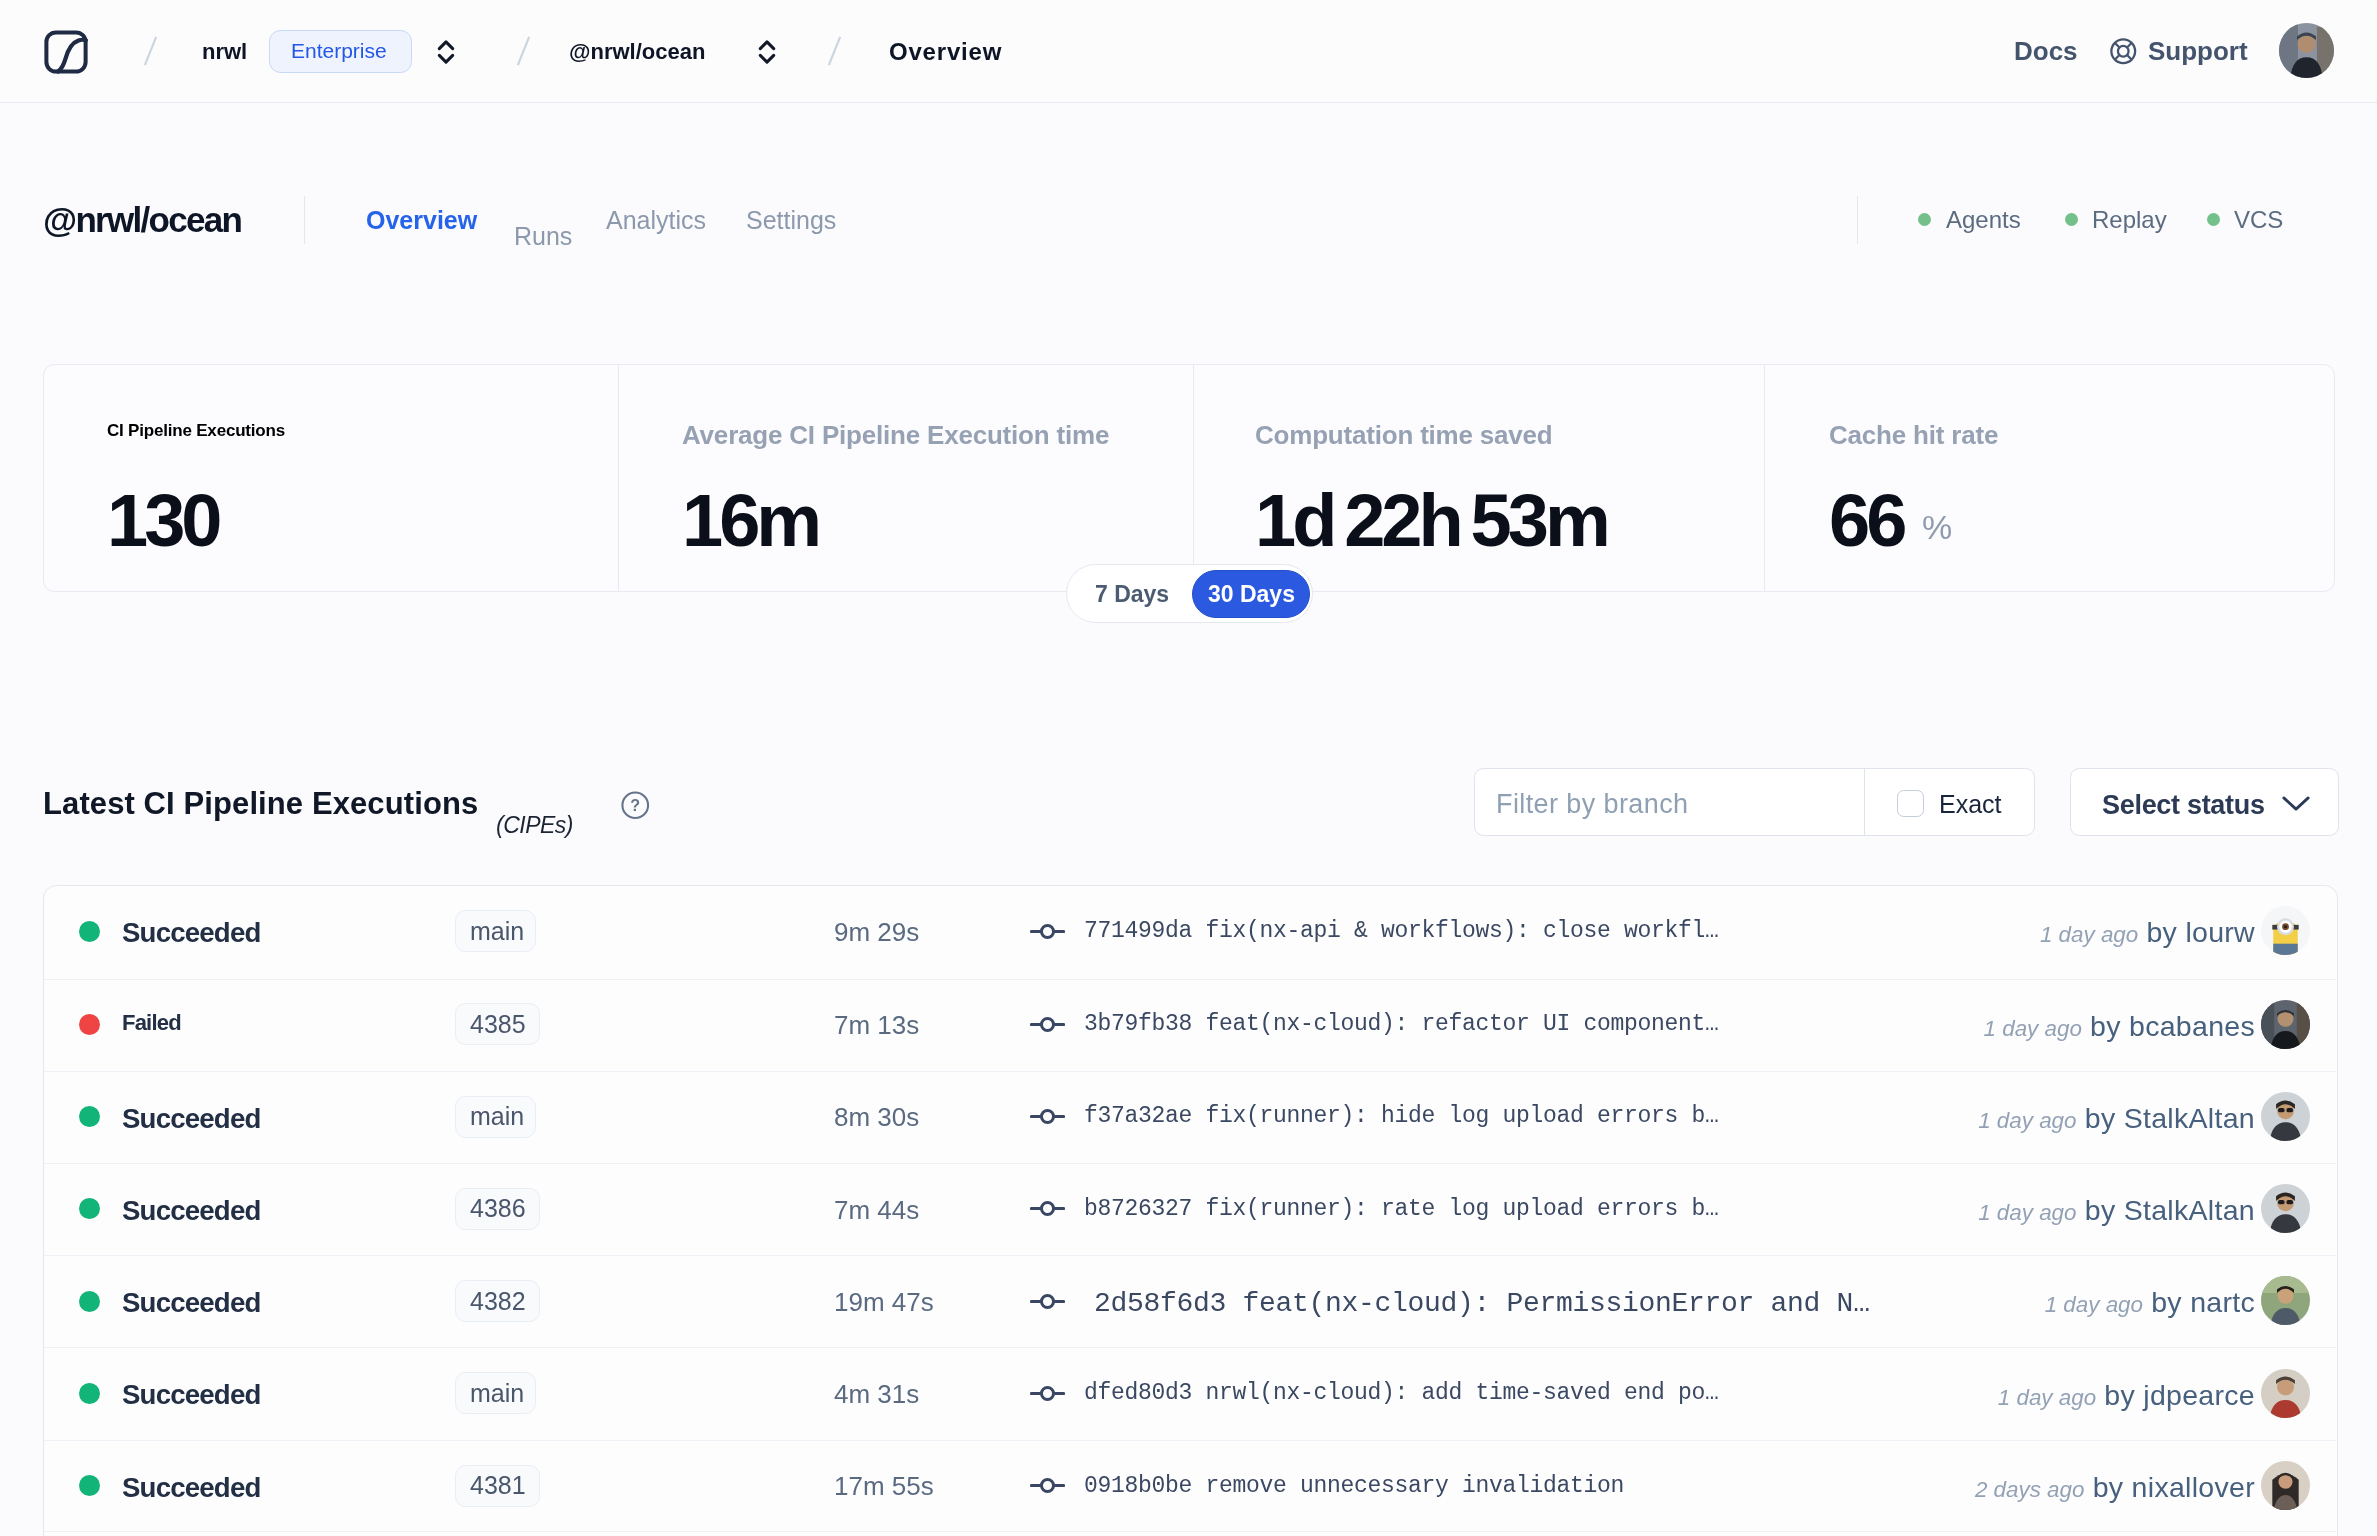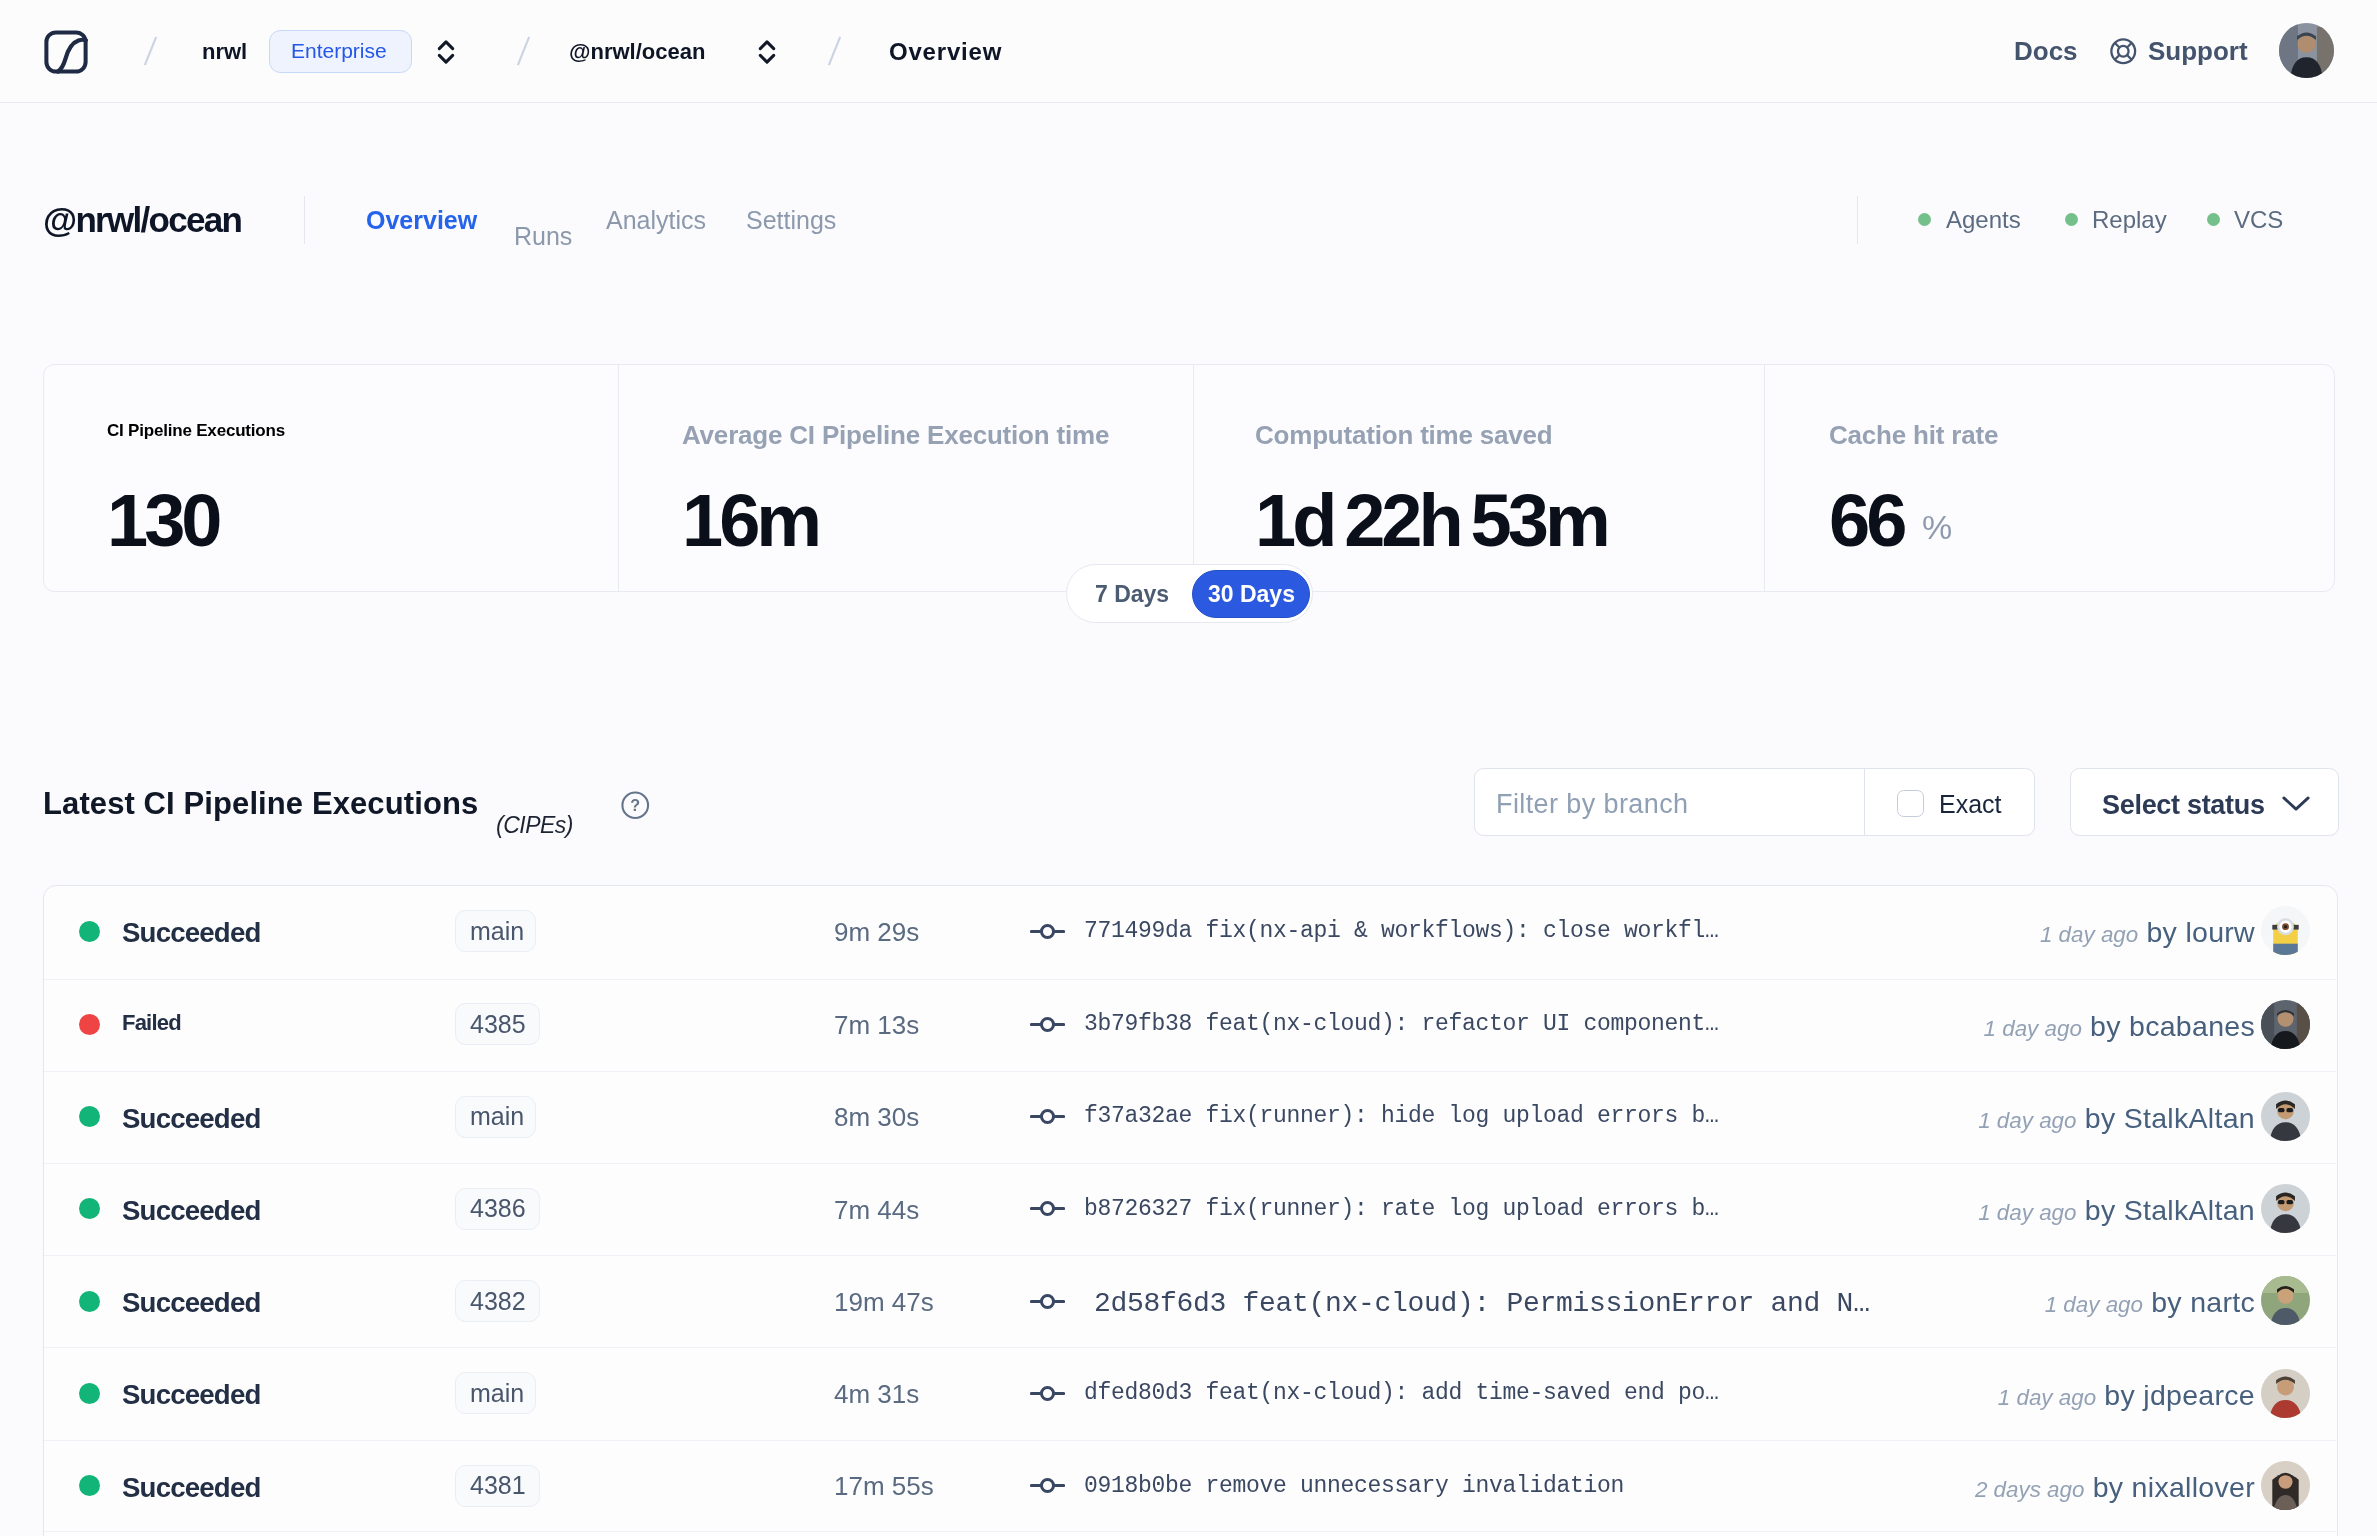--- a/index.html
+++ b/index.html
@@ -252,21 +252,21 @@
 <div class="abs" style="left:79px;top:1383px;width:21px;height:21px;border-radius:50%;background:#12b478"></div>
 <div class="t" style="font-size:27.6px;color:#222f44;font-weight:700;top:1381px;left:122px;letter-spacing:-0.8px;">Succeeded</div>
 <div class="abs" style="left:455px;top:1372px;width:81px;height:42px;background:#f8fafc;border:1.4px solid #e9edf4;border-radius:10.5px"></div>
 <div class="t" style="font-size:25px;color:#49566b;font-weight:400;top:1381px;left:470px;">main</div>
 <div class="t" style="font-size:26px;color:#5a6a80;font-weight:400;top:1381px;left:834px;">4m 31s</div>
 <svg class="abs" style="left:1030px;top:1383px" width="35" height="21" viewBox="0 0 37 22" fill="none" stroke="#3a4763" stroke-width="3.2" stroke-linecap="round">
     <line x1="1.5" y1="11" x2="10.5" y2="11"></line>
     <circle cx="18.5" cy="11" r="6.4"></circle>
     <line x1="26.5" y1="11" x2="35.5" y2="11"></line>
   </svg>
-<div class="t" style="font-size:23px;color:#3b4862;font-weight:400;top:1382px;left:1084px;letter-spacing:-0.3px;font-family:'Liberation Mono',monospace;">dfed80d3 feat(nx-cloud): add time-saved end po…</div>
+<div class="t" style="font-size:23px;color:#3b4862;font-weight:400;top:1382px;left:1084px;letter-spacing:-0.3px;font-family:'Liberation Mono',monospace;">dfed80d3 nrwl(nx-cloud): add time-saved end po…</div>
 <div class="t" style="right:123px;top:1381px;"><span style="font-size:22.4px;color:#93a1b5;font-style:italic">1 day ago</span><span style="font-size:28.5px;color:#47607d;letter-spacing:0.3px"> by jdpearce</span></div>
 <svg class="abs" style="left:2261px;top:1369px" width="49" height="49" viewBox="0 0 52 52">
     <defs>
       <clipPath id="cjdp1465">
         <circle cx="26" cy="26" r="26"></circle>
       </clipPath>
     </defs>
     <g clip-path="url(#cjdp1465)">
       <rect width="52" height="52" fill="#d4cec4"></rect>
       <circle cx="26" cy="19" r="9" fill="#c69d78"></circle>

